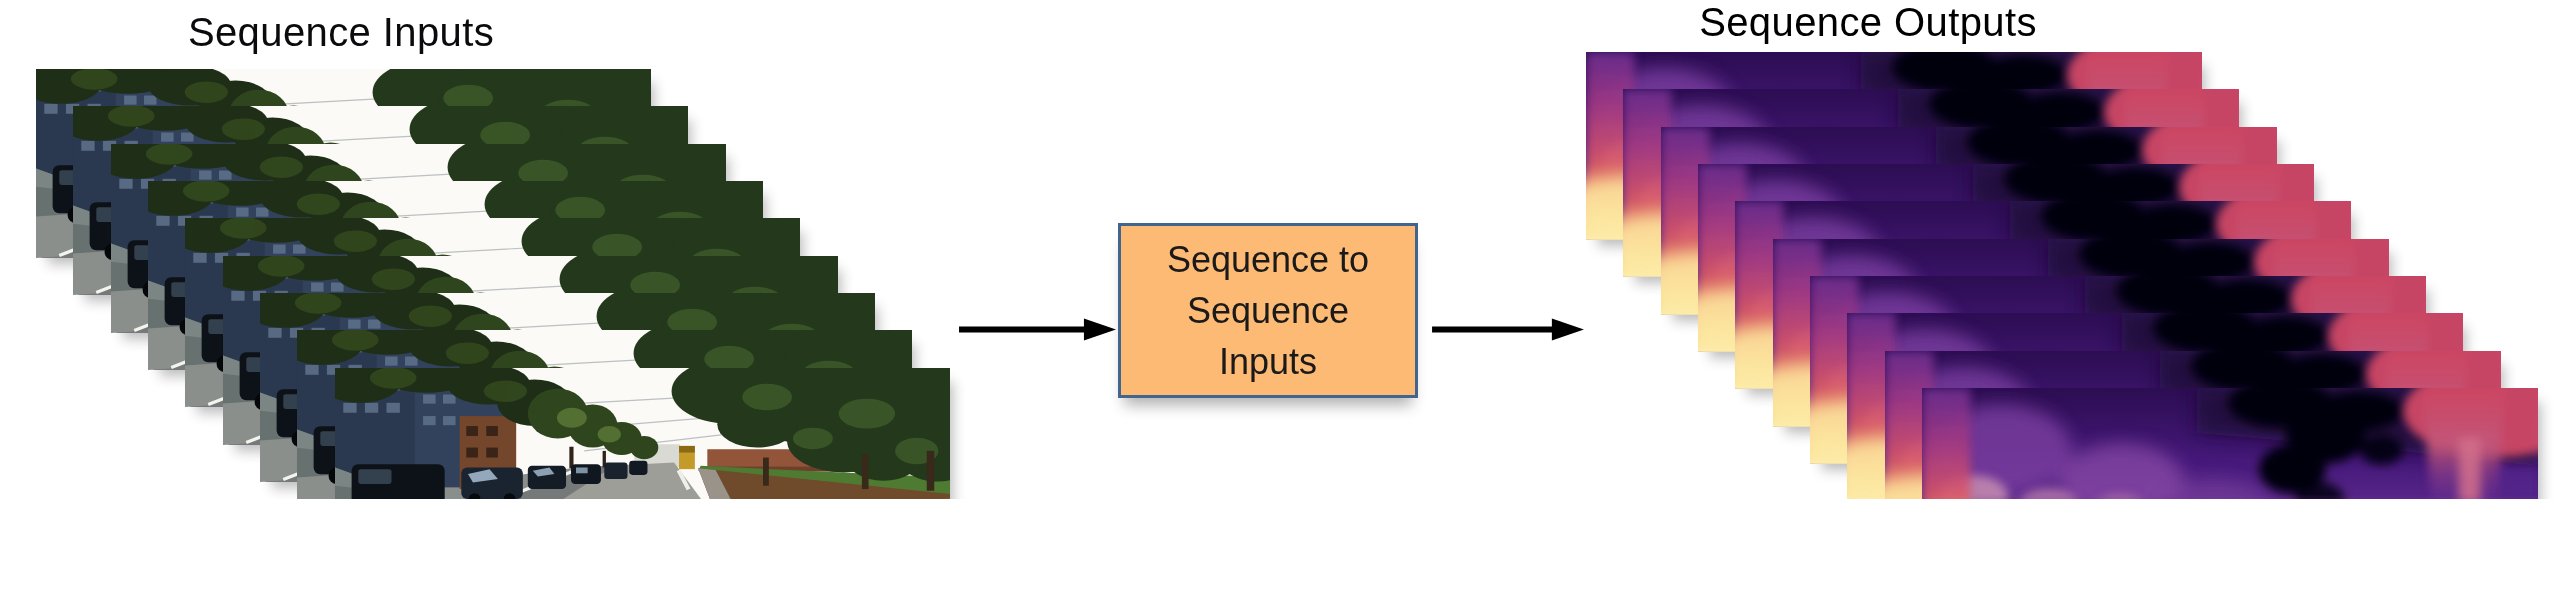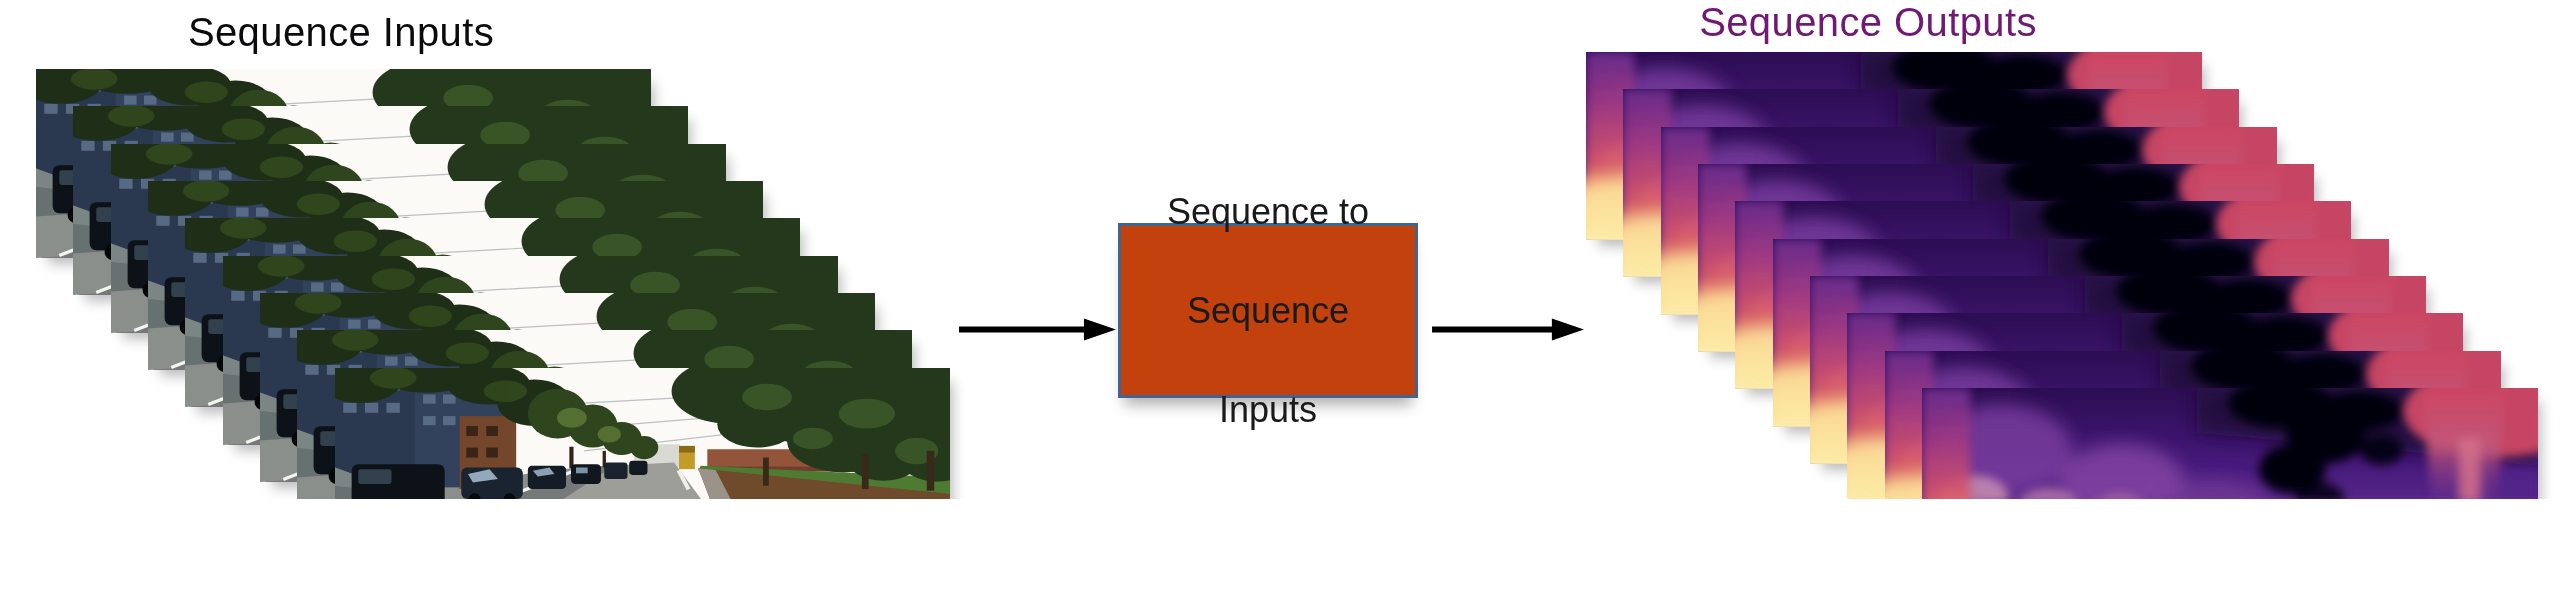--- a/index.html
+++ b/index.html
@@ -237,21 +237,21 @@
           <ellipse cx="238" cy="146" rx="30" ry="17" fill="#b273a8" opacity="0.75"></ellipse>
         </g>
         <rect x="0" y="128" width="740" height="100" fill="url(#dg-bottom)"></rect>
         <rect x="0" y="0" width="58" height="228" fill="url(#dg-left)" opacity="0.9" filter="url(#soft)"></rect>
         <ellipse cx="55" cy="190" rx="95" ry="40" fill="#fceaa4" opacity="0.85" filter="url(#soft2)"></ellipse>
       </g>
     </defs>
   </svg>
 
   <div class="stack-title" id="title-inputs" style="color: rgb(11, 11, 13);">Sequence Inputs</div>
-  <div class="stack-title" id="title-outputs" style="color: #701a75;">Sequence Outputs</div>
+  <div class="stack-title" id="title-outputs" style="color: #000000;">Sequence Outputs</div>
 
   <div class="stack" id="input-stack">
       <div class="frame" style="left: 0px; top: 0px; width: 615px; height: 189px; z-index: 1;">
         <svg viewBox="0 0 740 228" preserveAspectRatio="none">
           <use href="#street-scene"></use>
         </svg>
       </div>
       <div class="frame" style="left: 37px; top: 37px; width: 615px; height: 189px; z-index: 2;">
         <svg viewBox="0 0 740 228" preserveAspectRatio="none">
           <use href="#street-scene"></use>
@@ -292,21 +292,21 @@
           <use href="#street-scene"></use>
         </svg>
       </div>
     </div>
 
   <svg class="arrow" id="arrow-left" width="161" height="27" viewBox="0 0 190 32" style="color: rgb(0, 0, 0);">
     <line x1="2" y1="16" x2="158" y2="16" stroke="currentColor" stroke-width="7"></line>
     <polygon points="150,3 188,16 150,29" fill="currentColor"></polygon>
   </svg>
 
-  <div class="seq-box" style="background: #c2410c; border-color: rgb(65, 101, 143); gap: 48px;">
+  <div class="seq-box" style="background: #fdba74; border-color: rgb(65, 101, 143);">
     <div class="seq-box-line" style="color: rgb(26, 26, 26);">Sequence to</div>
     <div class="seq-box-line" style="color: rgb(26, 26, 26);">Sequence</div>
     <div class="seq-box-line" style="color: rgb(26, 26, 26);">Inputs</div>
   </div>
 
   <svg class="arrow" id="arrow-right" width="156" height="27" viewBox="0 0 184 32" style="color: rgb(0, 0, 0);">
     <line x1="2" y1="16" x2="152" y2="16" stroke="currentColor" stroke-width="7"></line>
     <polygon points="144,3 182,16 144,29" fill="currentColor"></polygon>
   </svg>
 

